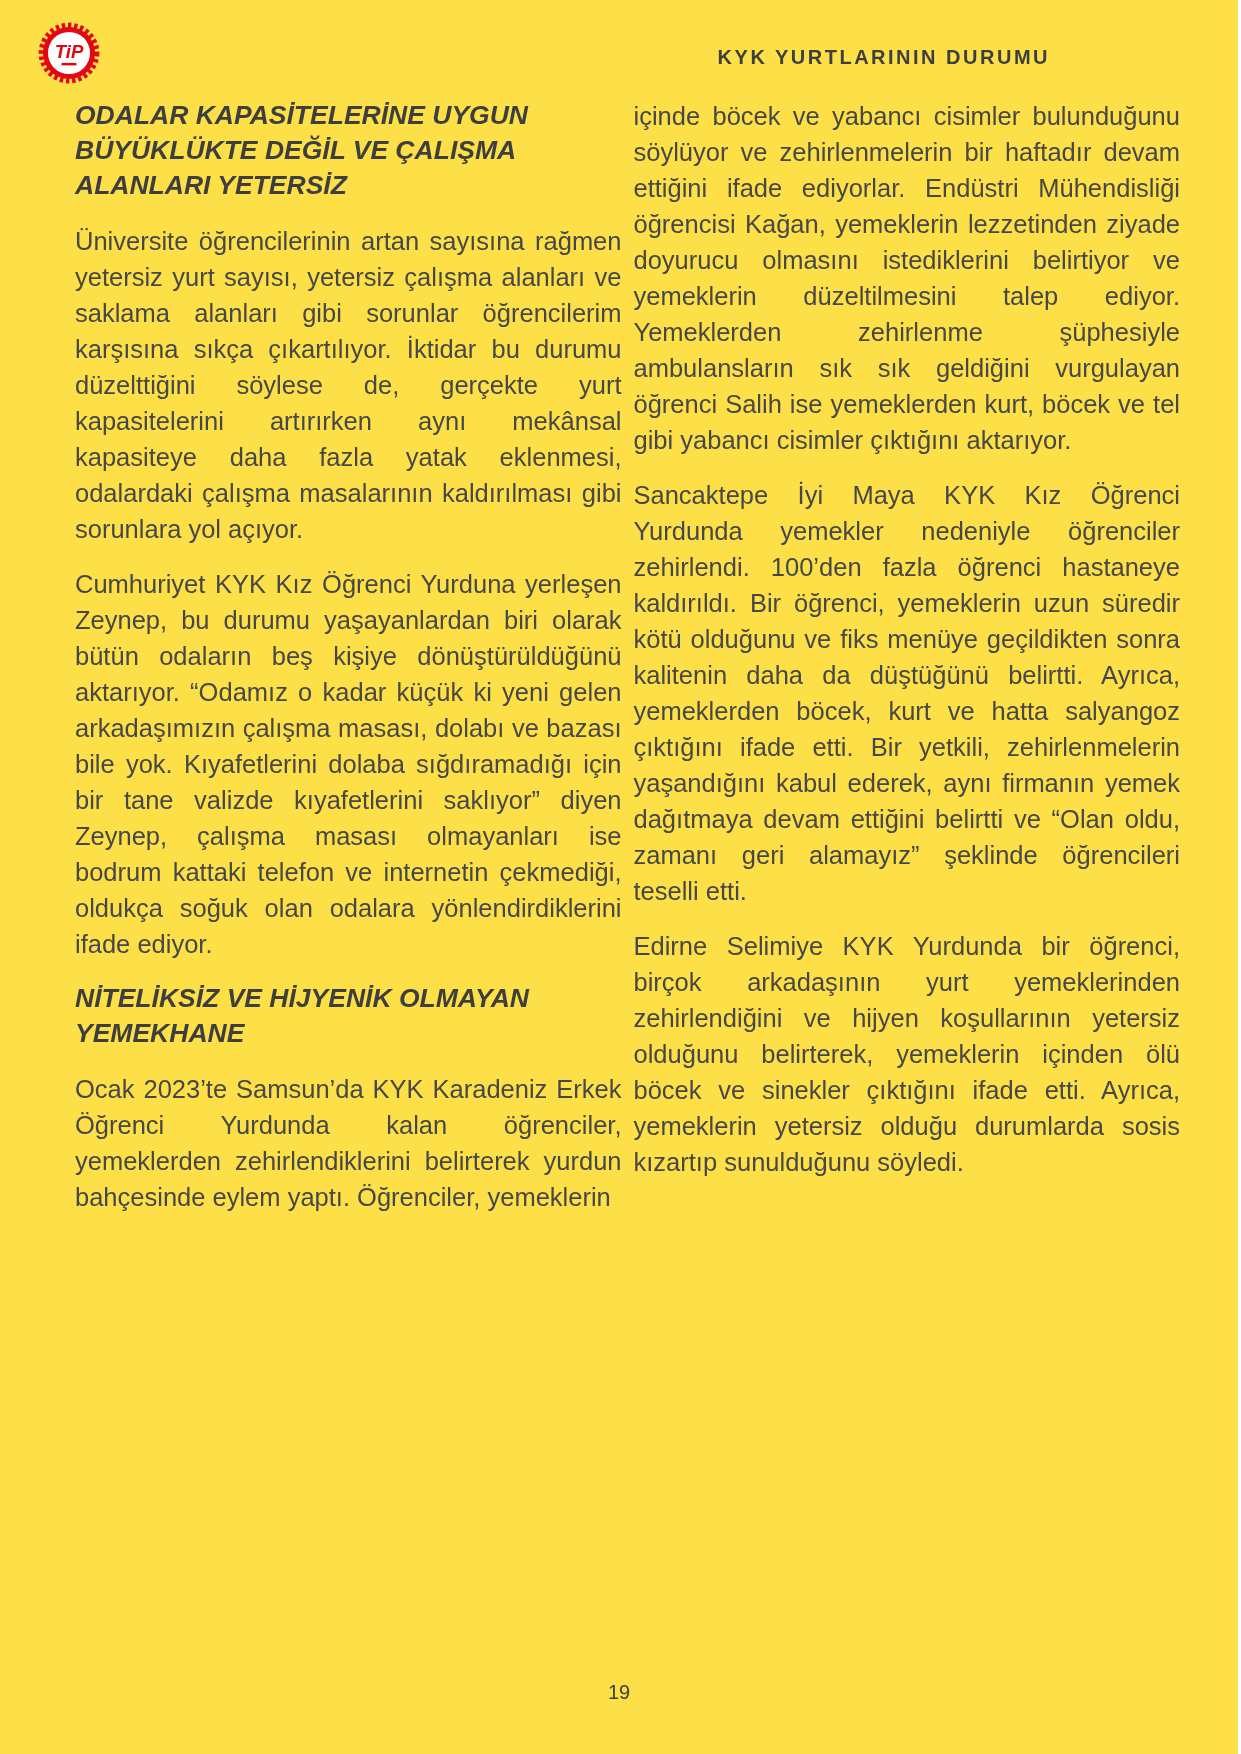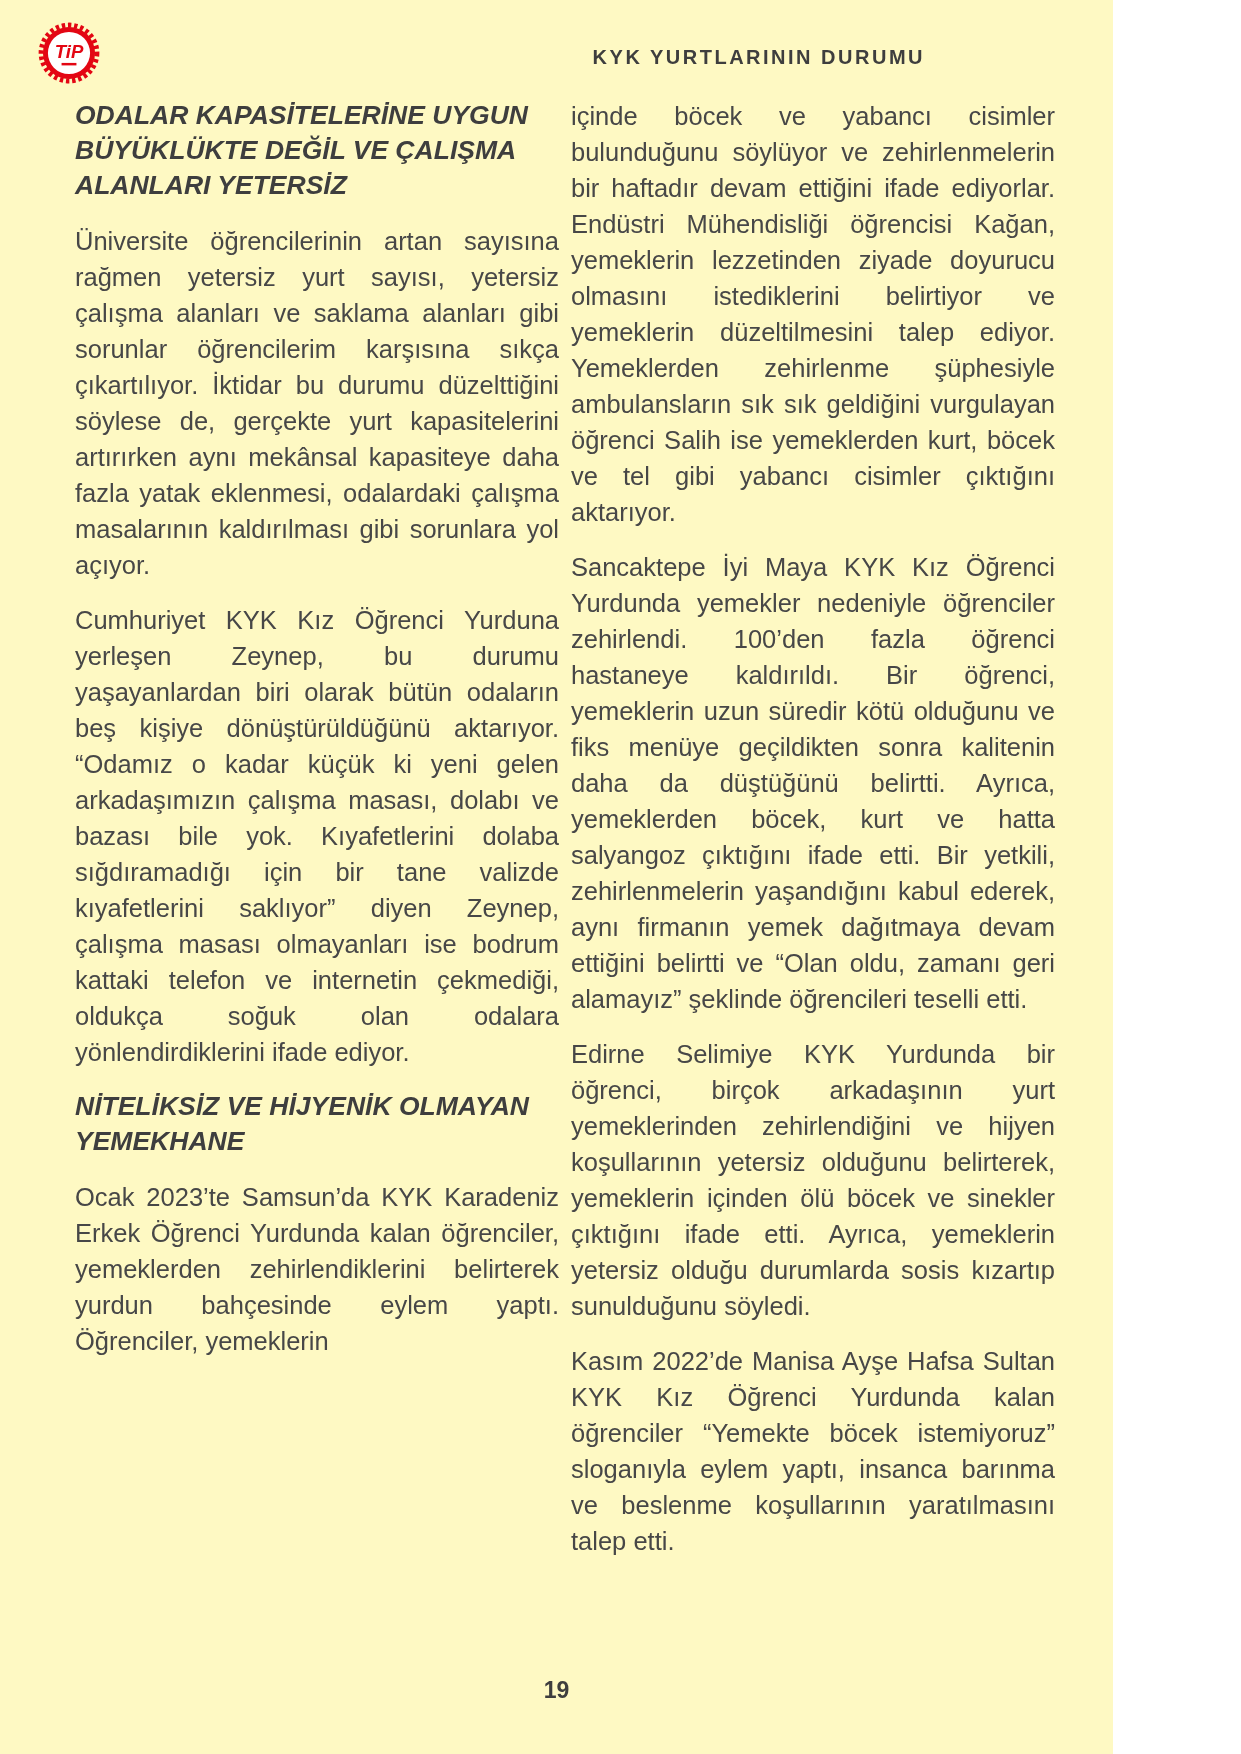--- a/index.html
+++ b/index.html
@@ -9,23 +9,23 @@
     background: #ffffff;
   }
   body {
     width: 1241px;
     height: 1754px;
     font-family: "Liberation Sans", sans-serif;
     color: #474747;
   }
   .page {
     position: relative;
-    width: 1113px;
+    width: 1238px;
     height: 1754px;
-    background: #fef9c3;
+    background: #fde047;
     overflow: hidden;
   }
   .logo {
     position: absolute;
     top: 22px;
     left: 38px;
     width: 62px;
     height: 62px;
   }
   .logo svg { width: 100%; height: 100%; display: block; }
@@ -68,22 +68,22 @@
   }
   .col h2.spaced {
     margin-top: 14px;
   }
   .page-number {
     position: absolute;
     bottom: 50px;
     left: 0;
     width: 100%;
     text-align: center;
-    font-size: 23px;
-    font-weight: bold;
+    font-size: 20px;
+    font-weight: normal;
     color: #3e3e3e;
   }
 </style>
 </head>
 <body>
 
 <div class="page">
 
   <div class="logo">
     <svg viewBox="0 0 100 100">
@@ -105,20 +105,19 @@
       <p>Üniversite öğrencilerinin artan sayısına rağmen yetersiz yurt sayısı, yetersiz çalışma alanları ve saklama alanları gibi sorunlar öğrencilerim karşısına sıkça çıkartılıyor. İktidar bu durumu düzelttiğini söylese de, gerçekte yurt kapasitelerini artırırken aynı mekânsal kapasiteye daha fazla yatak eklenmesi, odalardaki çalışma masalarının kaldırılması gibi sorunlara yol açıyor.</p>
       <p>Cumhuriyet KYK Kız Öğrenci Yurduna yerleşen Zeynep, bu durumu yaşayanlardan biri olarak bütün odaların beş kişiye dönüştürüldüğünü aktarıyor. “Odamız o kadar küçük ki yeni gelen arkadaşımızın çalışma masası, dolabı ve bazası bile yok. Kıyafetlerini dolaba sığdıramadığı için bir tane valizde kıyafetlerini saklıyor” diyen Zeynep, çalışma masası olmayanları ise bodrum kattaki telefon ve internetin çekmediği, oldukça soğuk olan odalara yönlendirdiklerini ifade ediyor.</p>
       <h2 class="spaced">NİTELİKSİZ VE HİJYENİK OLMAYAN YEMEKHANE</h2>
       <p>Ocak 2023’te Samsun’da KYK Karadeniz Erkek Öğrenci Yurdunda kalan öğrenciler, yemeklerden zehirlendiklerini belirterek yurdun bahçesinde eylem yaptı. Öğrenciler, yemeklerin</p>
     </div>
 
     <div class="col">
       <p>içinde böcek ve yabancı cisimler bulunduğunu söylüyor ve zehirlenmelerin bir haftadır devam ettiğini ifade ediyorlar. Endüstri Mühendisliği öğrencisi Kağan, yemeklerin lezzetinden ziyade doyurucu olmasını istediklerini belirtiyor ve yemeklerin düzeltilmesini talep ediyor. Yemeklerden zehirlenme şüphesiyle ambulansların sık sık geldiğini vurgulayan öğrenci Salih ise yemeklerden kurt, böcek ve tel gibi yabancı cisimler çıktığını aktarıyor.</p>
       <p>Sancaktepe İyi Maya KYK Kız Öğrenci Yurdunda yemekler nedeniyle öğrenciler zehirlendi. 100’den fazla öğrenci hastaneye kaldırıldı. Bir öğrenci, yemeklerin uzun süredir kötü olduğunu ve fiks menüye geçildikten sonra kalitenin daha da düştüğünü belirtti. Ayrıca, yemeklerden böcek, kurt ve hatta salyangoz çıktığını ifade etti. Bir yetkili, zehirlenmelerin yaşandığını kabul ederek, aynı firmanın yemek dağıtmaya devam ettiğini belirtti ve “Olan oldu, zamanı geri alamayız” şeklinde öğrencileri teselli etti.</p>
       <p>Edirne Selimiye KYK Yurdunda bir öğrenci, birçok arkadaşının yurt yemeklerinden zehirlendiğini ve hijyen koşullarının yetersiz olduğunu belirterek, yemeklerin içinden ölü böcek ve sinekler çıktığını ifade etti. Ayrıca, yemeklerin yetersiz olduğu durumlarda sosis kızartıp sunulduğunu söyledi.</p>
-      <p>Kasım 2022’de Manisa Ayşe Hafsa Sultan KYK Kız Öğrenci Yurdunda kalan öğrenciler “Yemekte böcek istemiyoruz” sloganıyla eylem yaptı, insanca barınma ve beslenme koşullarının yaratılmasını talep etti.</p>
     </div>
 
   </div>
 
   <div class="page-number">19</div>
 
 </div>
 
 </body></html>

